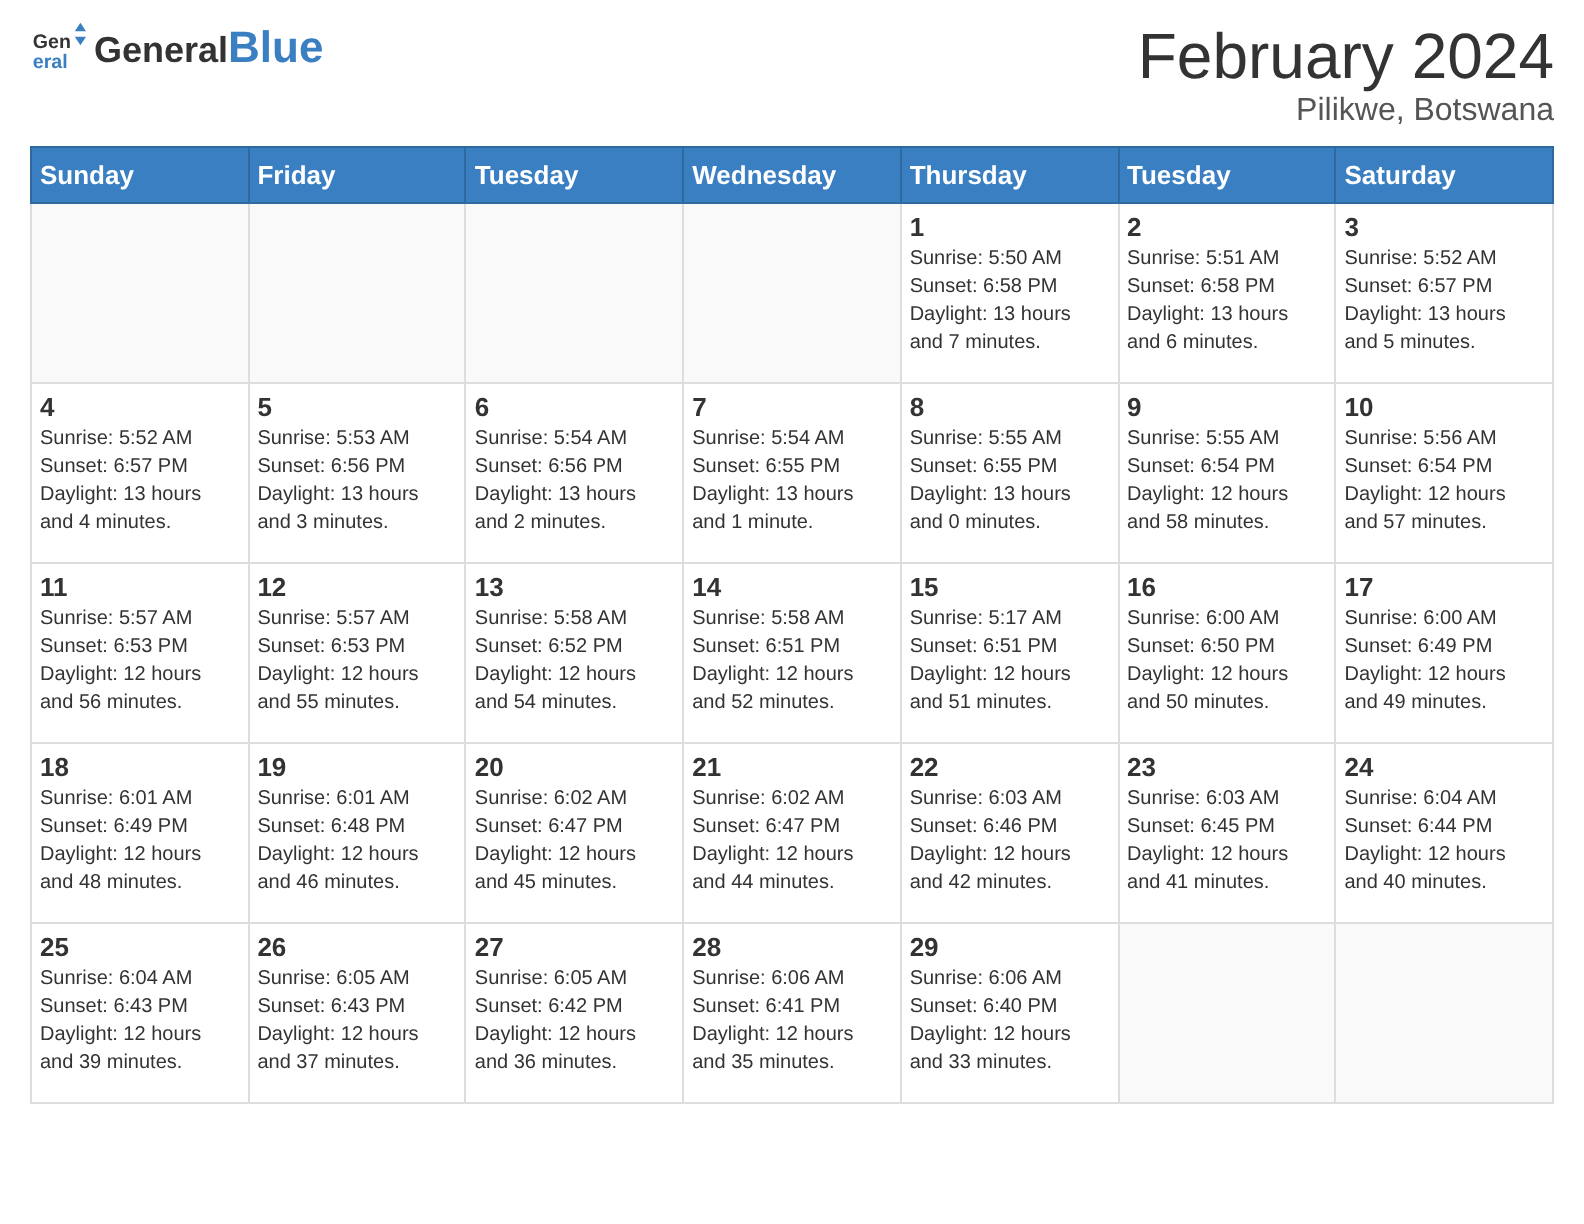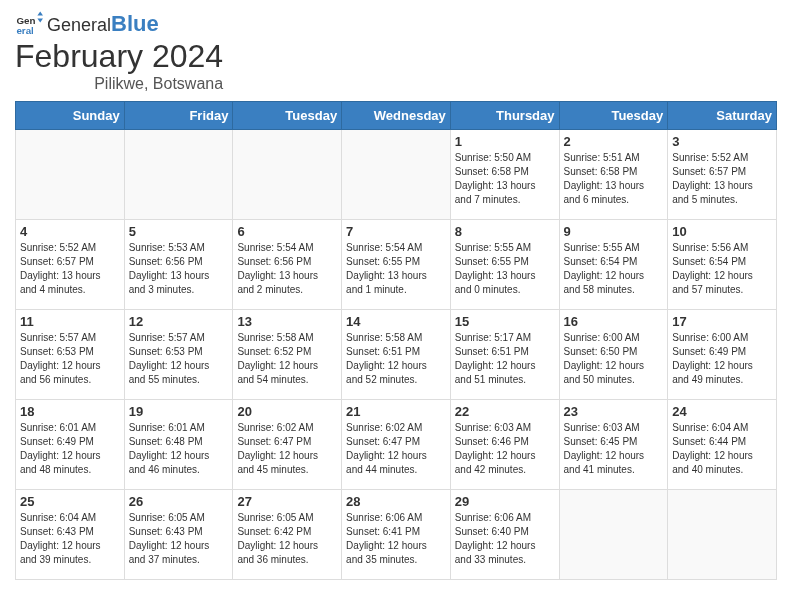--- a/index.html
+++ b/index.html
@@ -8,21 +8,20 @@
       background: #fff;
       width: 792px;
       min-height: 612px;
       padding: 10px 15px;
     }
     .header-area {
       display: flex;
       justify-content: space-between;
       align-items: flex-start;
       margin-bottom: 8px;
-      flex-direction: column;
     }
     .logo {
       display: flex;
       align-items: center;
       gap: 4px;
     }
     .logo-icon {
       width: 28px;
       height: 28px;
     }
@@ -44,21 +43,21 @@
       table-layout: fixed;
     }
     thead tr {
       background-color: #3a7fc1;
       color: #fff;
     }
     thead th {
       padding: 6px 4px;
       font-size: 13px;
       font-weight: bold;
-      text-align: right;
+      text-align: left;
       border: 1px solid #2e6aa0;
     }
     tbody tr {
       border-bottom: 1px solid #ccc;
     }
     tbody td {
       vertical-align: top;
       padding: 4px 4px;
       font-size: 10.5px;
       color: #333;
@@ -86,21 +85,21 @@
 <div class="header-area">
   <div class="logo">
     <svg class="logo-icon" viewBox="0 0 40 40">
       <text x="2" y="20" font-size="14" font-weight="bold" fill="#333">Gen</text>
       <text x="2" y="34" font-size="14" font-weight="bold" fill="#3a7fc1">eral</text>
       <polygon points="32,8 40,8 36,2" fill="#3a7fc1"></polygon>
       <polygon points="32,12 40,12 36,18" fill="#3a7fc1"></polygon>
     </svg>
     <div>
       <div>
-        <span style="font-size:18px;font-weight:normal;color:#333;">General</span><span style="font-size:22px;font-weight:bold;color:#3a7fc1;">Blue</span>
+        <span style="font-size:18px;font-weight:bold;color:#333;">General</span><span style="font-size:22px;font-weight:bold;color:#3a7fc1;">Blue</span>
       </div>
     </div>
   </div>
   <div class="title-area">
     <div class="main-title">February 2024</div>
     <div class="subtitle">Pilikwe, Botswana</div>
   </div>
 </div>
 
 <table>

